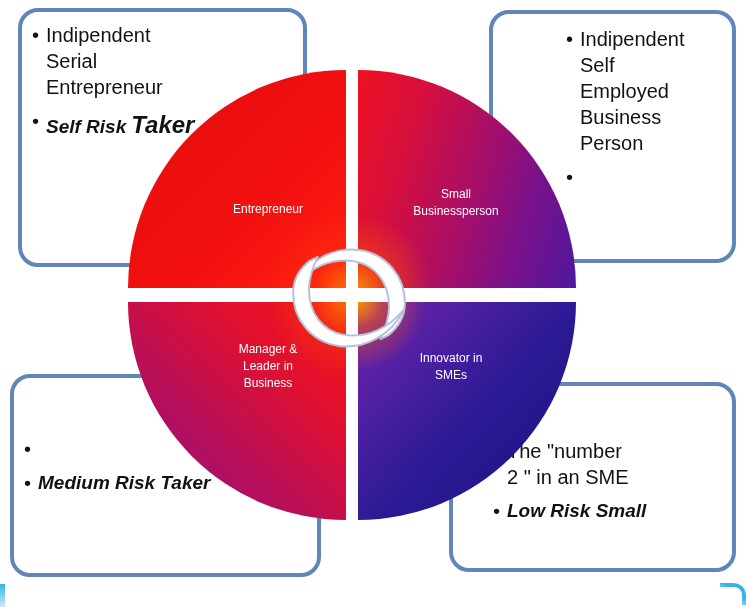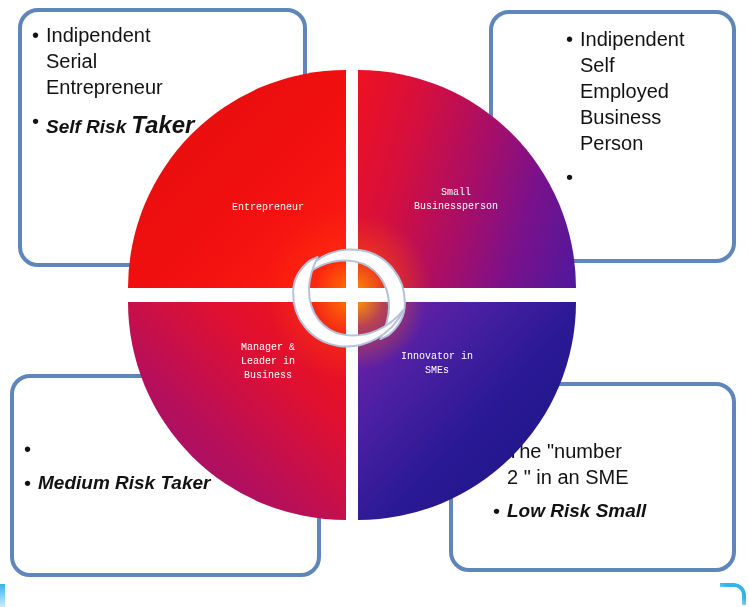--- a/index.html
+++ b/index.html
@@ -41,26 +41,26 @@
     background:
       radial-gradient(circle at 100% 0%, rgba(255,130,0,0.8) 0%, rgba(255,80,10,0.38) 10%, rgba(255,50,20,0) 25%),
       linear-gradient(224deg,#f41313 0%,#e01030 30%,#b90f58 60%,#8d1180 100%);}
   .quad-br{left:358px;top:302px;border-radius:0 0 100% 0;
     background:
       radial-gradient(circle at 0% 0%, rgba(255,150,0,0.95) 0%, rgba(255,100,0,0.5) 8%, rgba(255,80,0,0) 22%),
       linear-gradient(133deg,#7d1fa8 0%,#4b20a2 28%,#2a1994 55%,#191381 100%);}
   
   .quad-label{
     position:absolute;width:180px;text-align:center;color:#ffffff;
-    font-size:10px;line-height:1.4;white-space:pre-line;font-family:Liberation Mono, monospace;
+    font-size:12px;line-height:1.4;white-space:pre-line;
   }
   .label-tl{left:178px;top:201px;}
   .label-tr{left:366px;top:186px;}
   .label-bl{left:178px;top:341px;}
-  .label-br{left:347px;top:350px;}
+  .label-br{left:347px;top:350px;padding-left:14px;}
   
   .cycle{position:absolute;left:283px;top:234px;width:132px;height:128px;}
   .cycle path{fill:#ffffff;stroke:#b6c2d9;stroke-width:2;stroke-linejoin:round;}
   
   .cyan-corner-left{
     position:absolute;left:0;top:584px;width:5px;height:23px;
     background:linear-gradient(to bottom, var(--cyan-accent,#35b4e8), #c9ecfb);
   }
   .cyan-corner-right{
     position:absolute;left:720px;top:583px;width:26px;height:22px;

